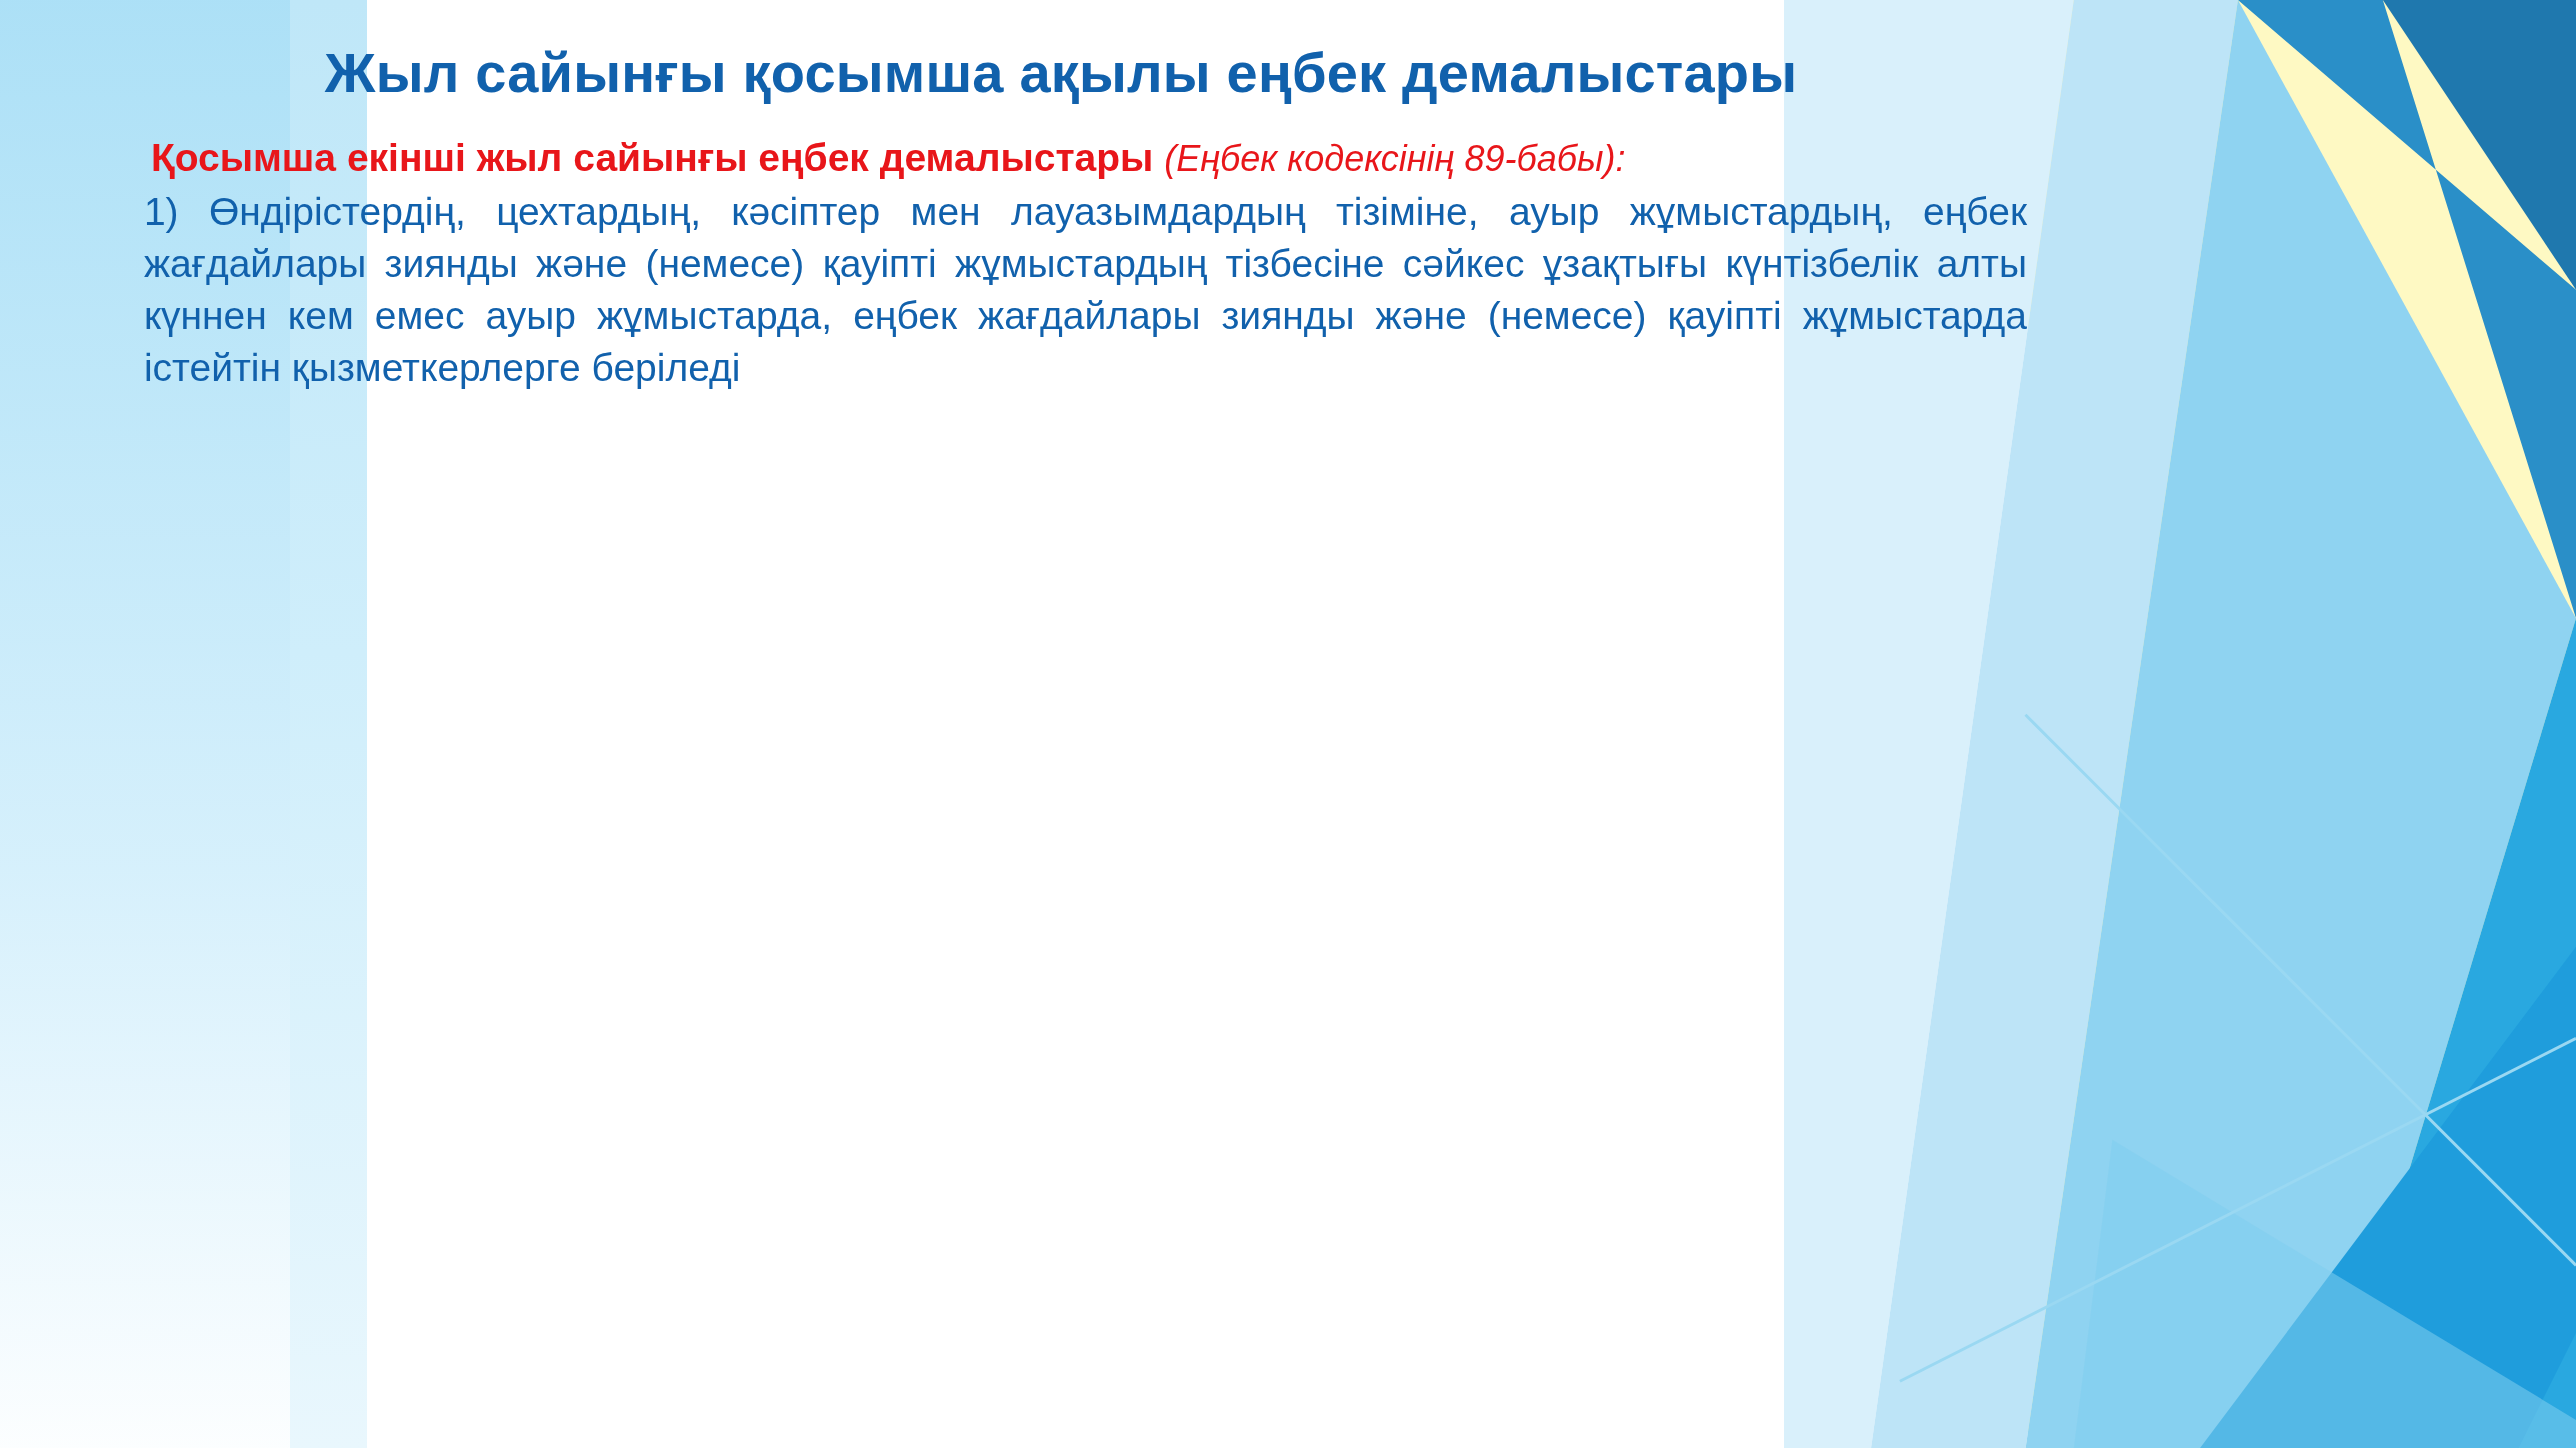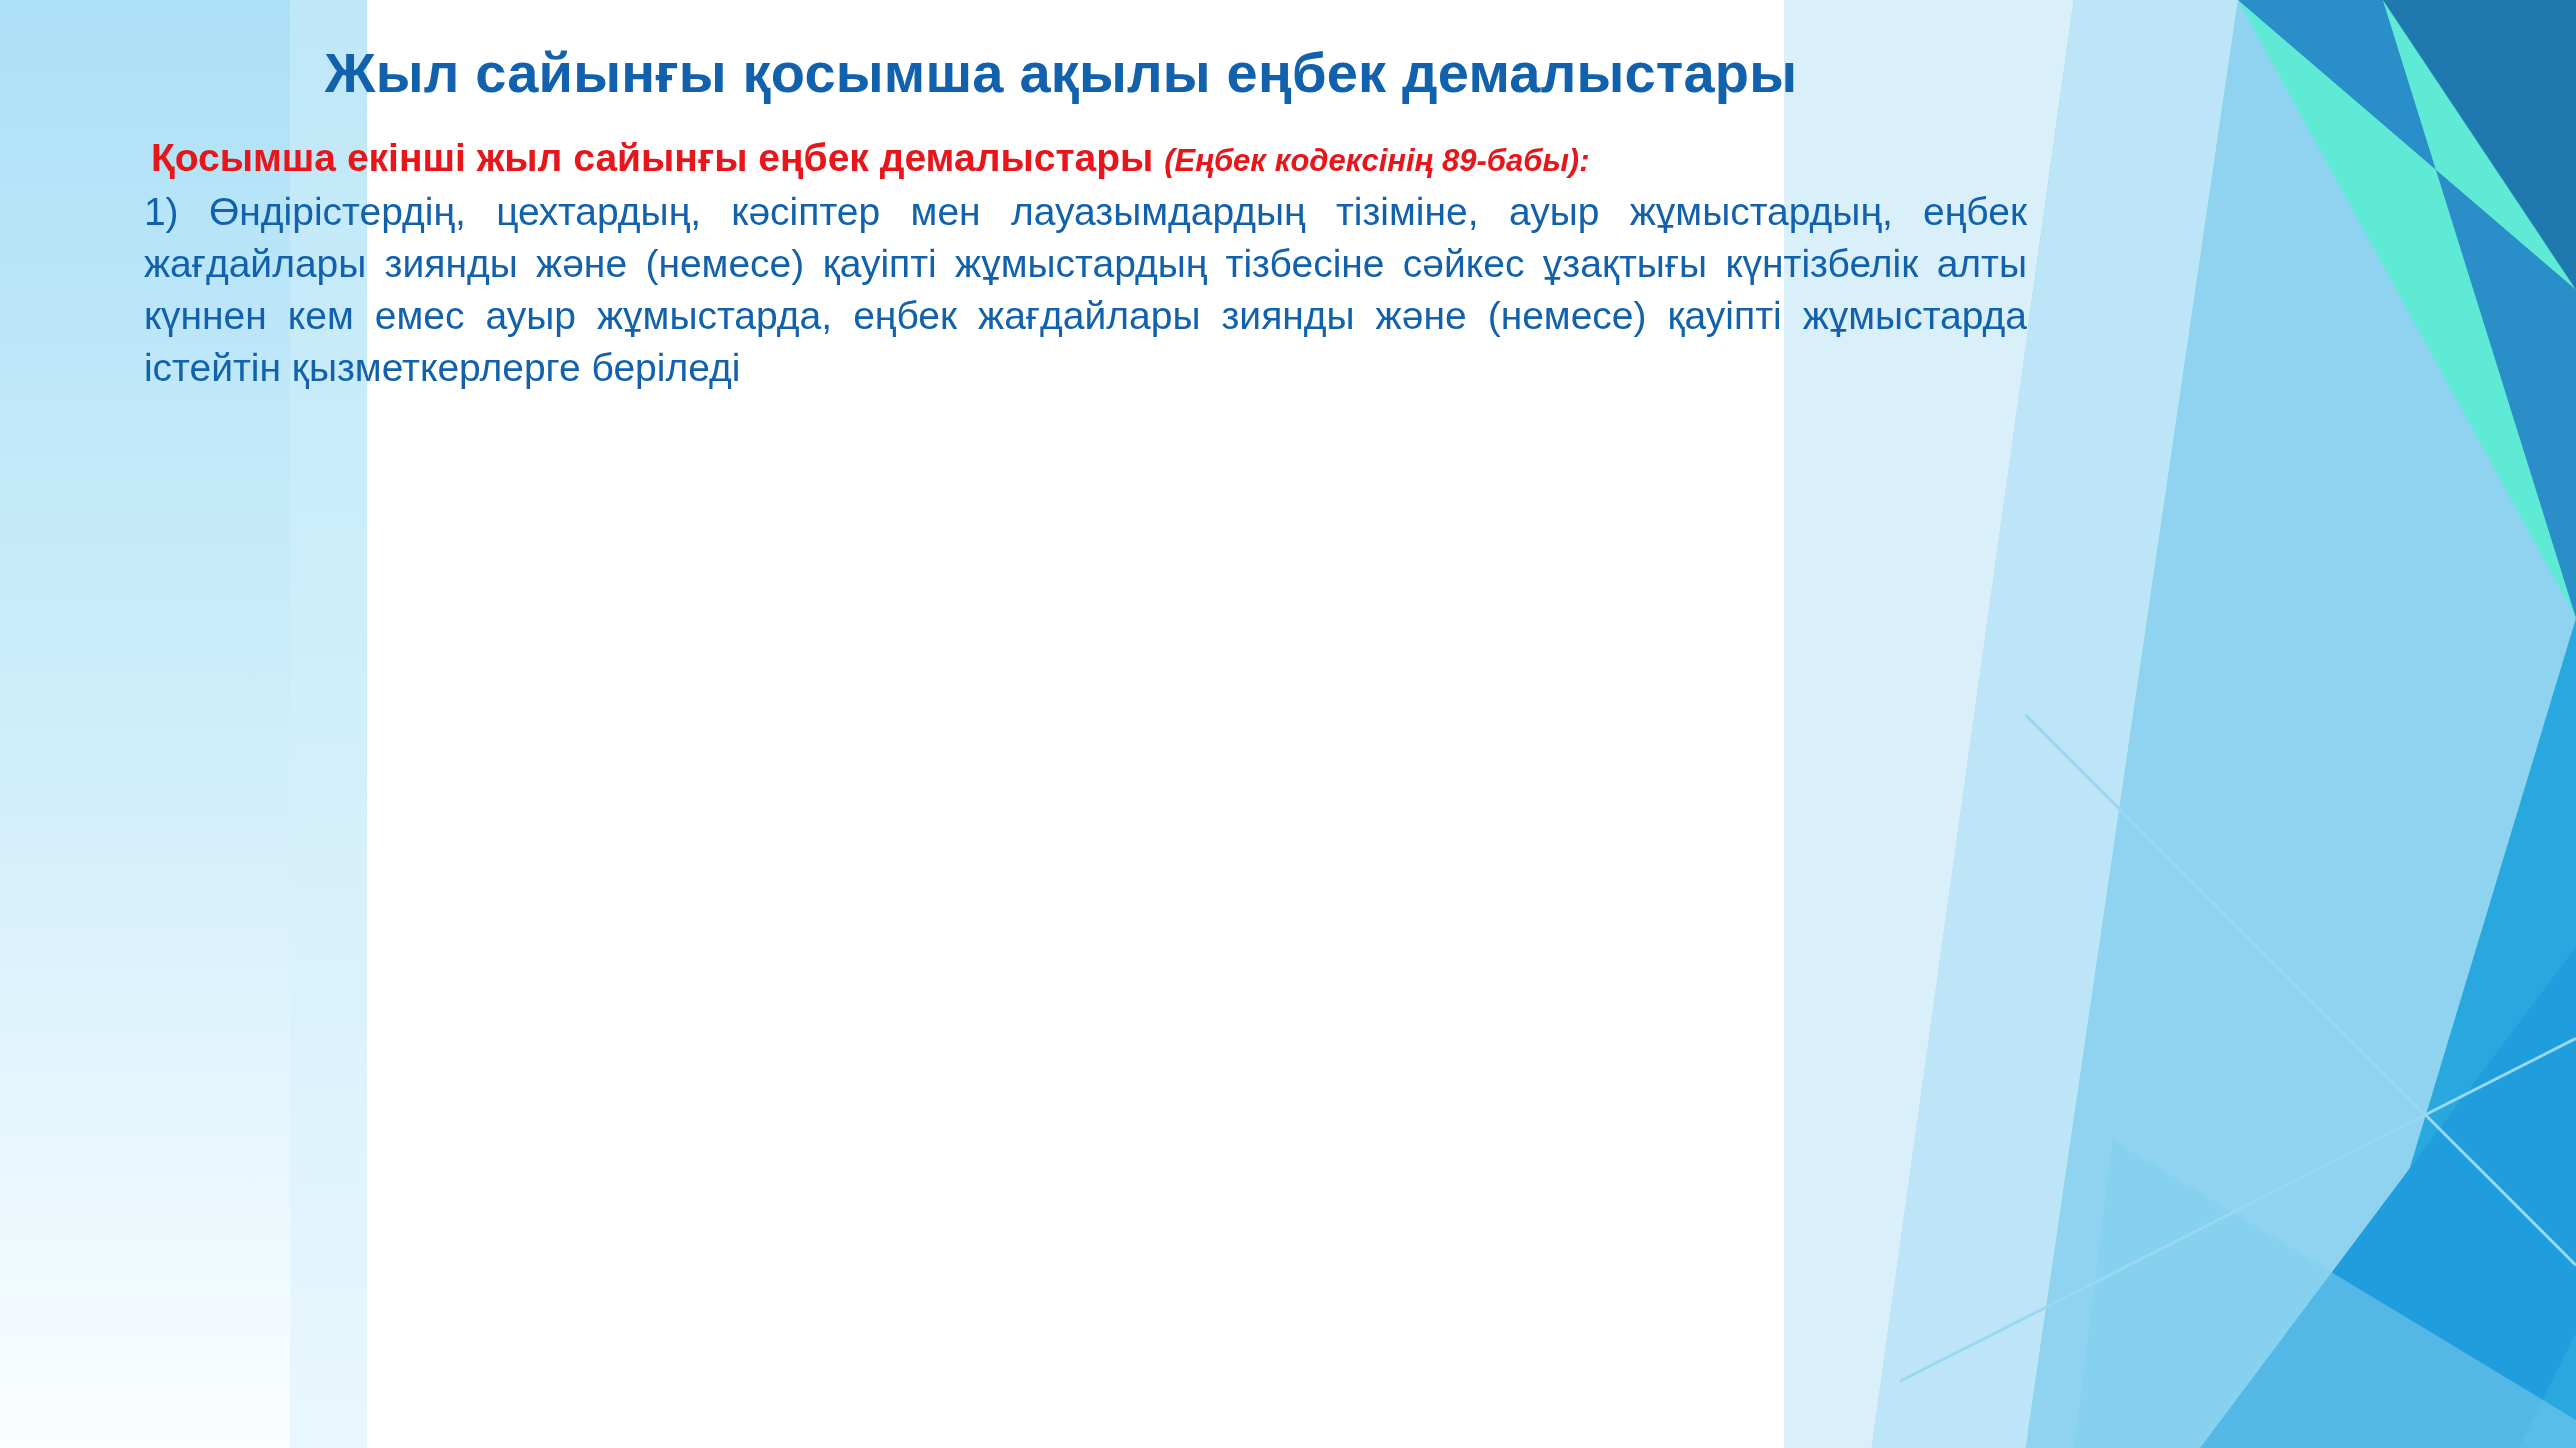--- a/index.html
+++ b/index.html
@@ -7,21 +7,21 @@
     padding: 0;
     background: #ffffff;
   }
   body {
     font-family: "Liberation Sans", sans-serif;
   }
   .slide {
     position: relative;
     width: 2576px;
     height: 1449px;
-    background: #5eead4;
+    background: #fef9c3;
     overflow: hidden;
   }
   
   .bg-left {
     position: absolute;
     left: 0; top: 0;
     width: 367px; height: 1449px;
     background: linear-gradient(180deg,#bfe7f8 0%, #cfeefb 45%, #e9f7fd 100%);
   }
   .bg-left-inner {
@@ -74,22 +74,22 @@
   .lead {
     margin-bottom: 1.9px;
   }
   .lead .lead-bold {
     color: #e8161a;
     font-weight: bold;
   }
   .lead .lead-ital {
     color: #e8161a;
     font-style: italic;
-    font-weight: bold;
-    font-size: 31px;
+    font-weight: normal;
+    font-size: 36px;
   }
   .indent { display:inline-block; width: 54px; }
   .gap { height: 54px; }
   .p-item { margin-top: 0; margin-left: 47px; }
 </style>
 </head>
 <body>
 
 <div class="slide">
 

